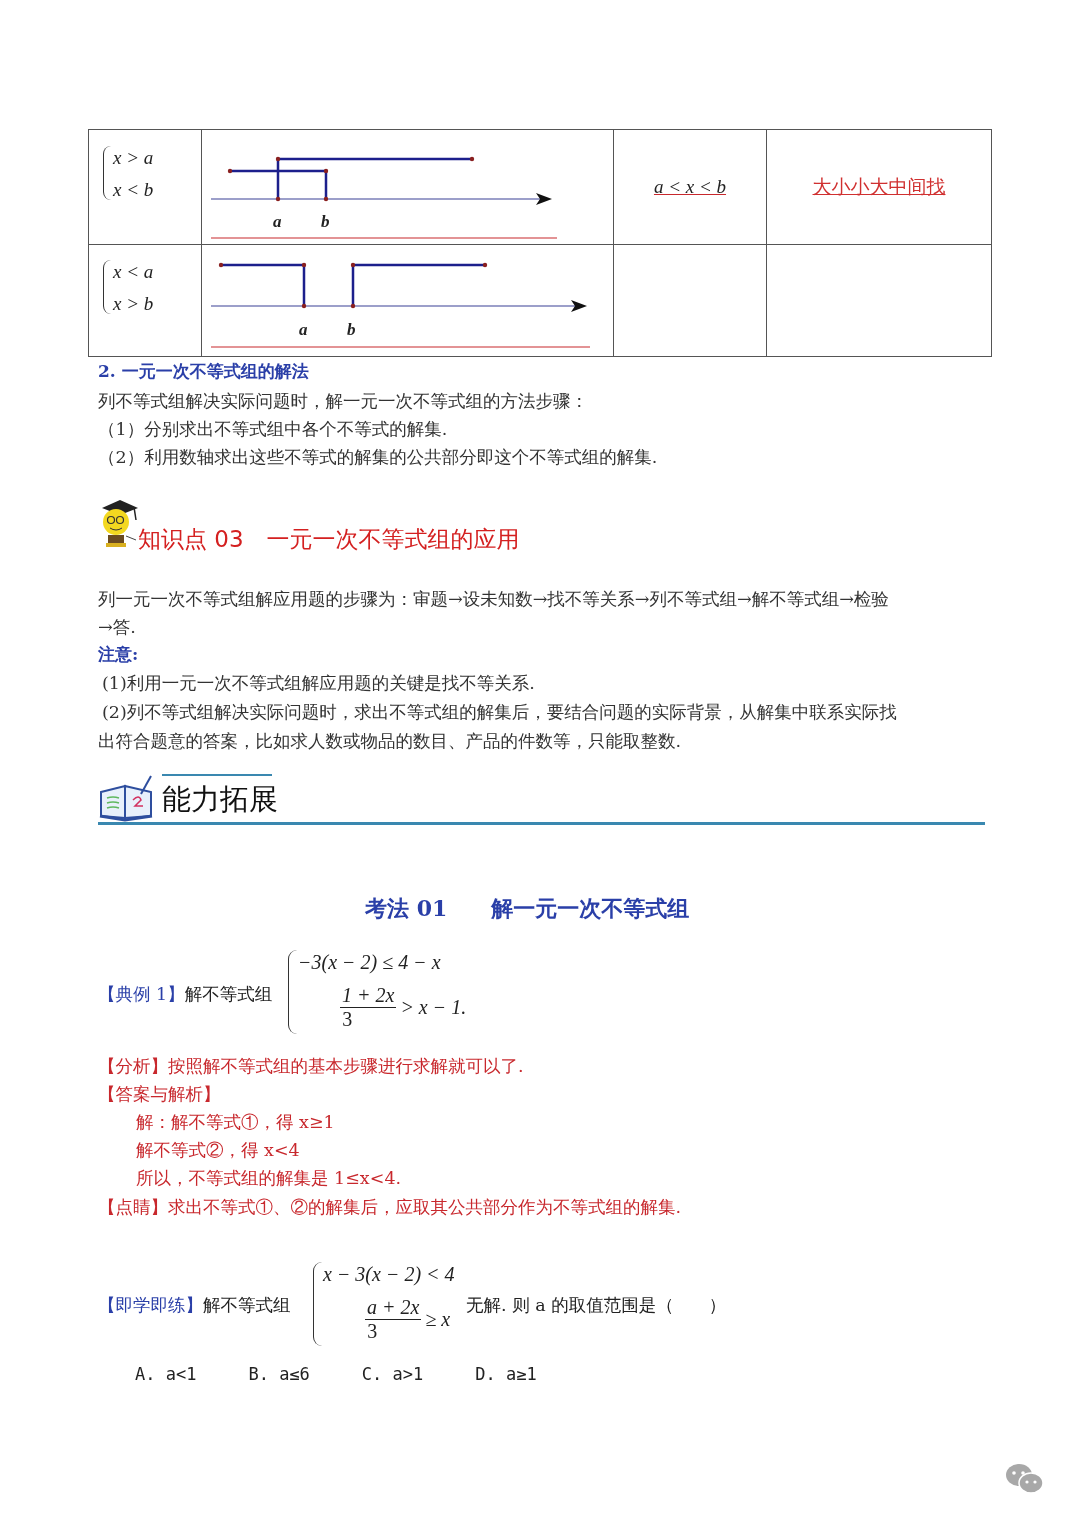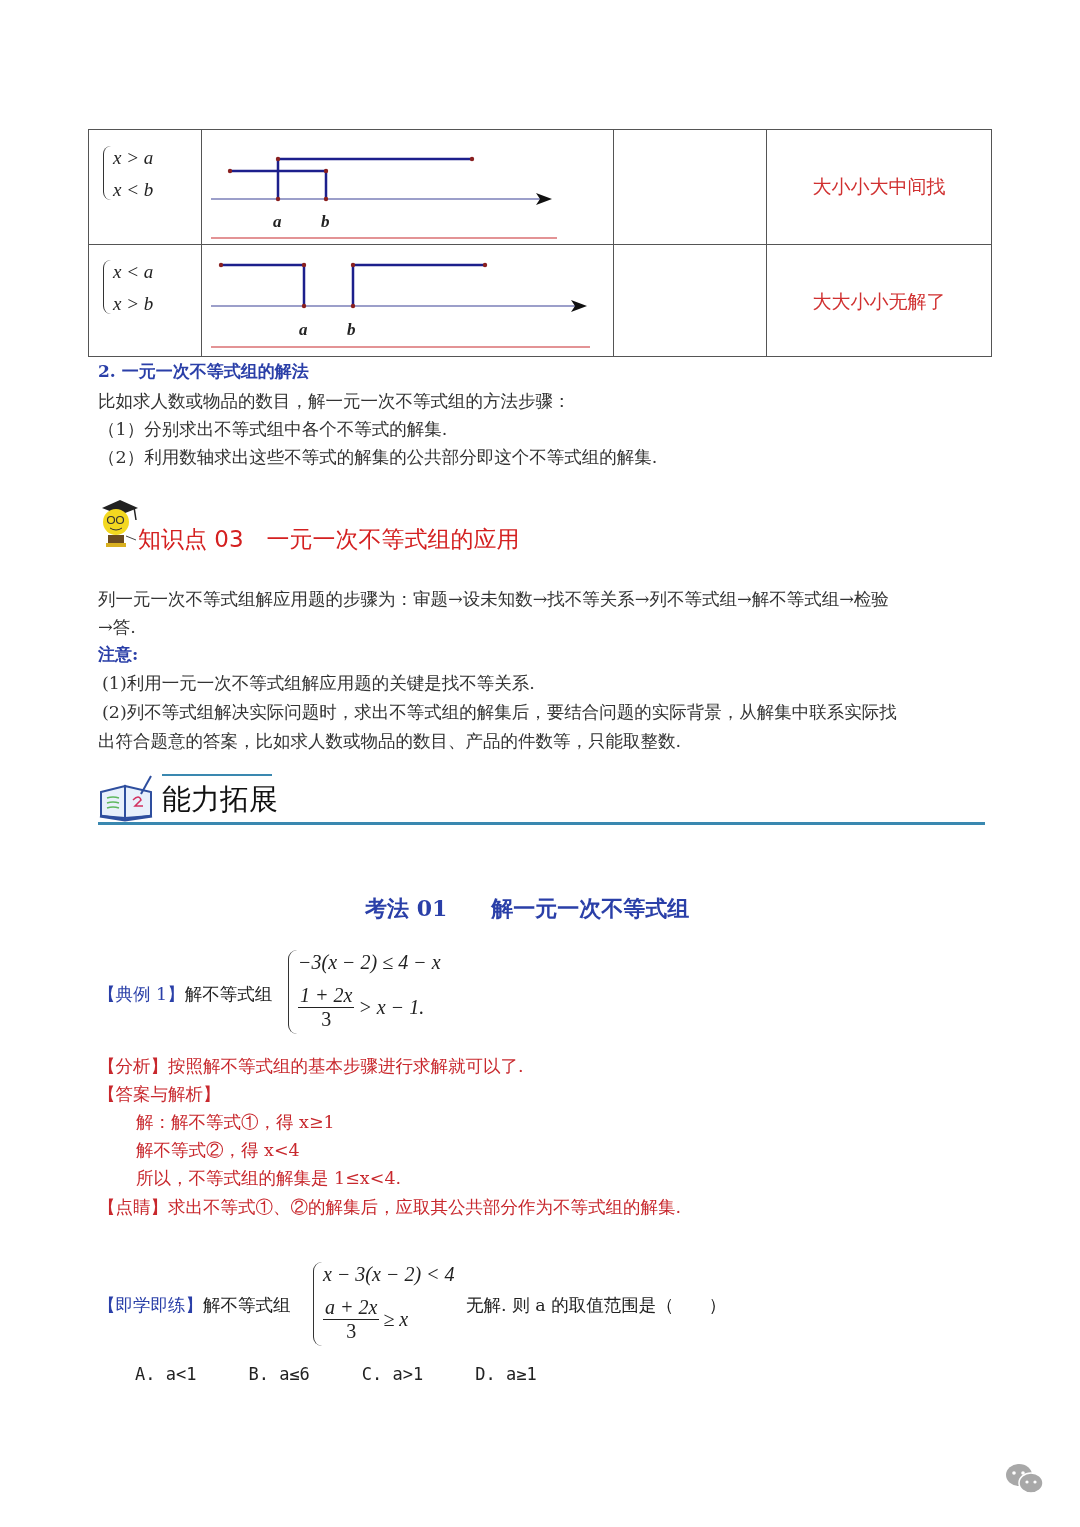--- a/index.html
+++ b/index.html
@@ -8,31 +8,31 @@
   .abs { position: absolute; }
   .math { font-family: "Liberation Serif", "DejaVu Serif", serif; font-style: italic; }
   .tbl { position: absolute; left: 88px; top: 129px; width: 904px; height: 228px;
          border: 1px solid #555; box-sizing: border-box; }
   .tbl .vl { position: absolute; top: 0; bottom: 0; width: 1px; background: #555; }
   .tbl .hl { position: absolute; left: 0; right: 0; height: 1px; background: #555; top: 114px; }
   .brace-sys { position: absolute; left: 14px; font-size: 19px; line-height: 32px; }
   .brace { position: absolute; left: 0; top: 4px; width: 8px; height: 54px;
            border-left: 1.5px solid #333; border-radius: 8px 0 0 8px; }
   .brace-sys .rows { padding-left: 10px; }
-  .red-ul { color: #d03030; text-decoration-color: #d03030;
+  .red-ul { color: #d03030; text-decoration: underline; text-decoration-color: #d03030;
             font-size: 19px; font-family: "DejaVu Sans", sans-serif; }
   .cell-c { position: absolute; display: flex; align-items: center; justify-content: center; }
   .blue-h { color: #2a3fa8; font-weight: bold; }
   .txt { font-size: 17.5px; line-height: 28px; color: #333; }
   .red { color: #c8282d; }
   .blue { color: #2a3fa8; }
   .sec-title { font-size: 23px; color: #d42020; font-family: "DejaVu Sans", sans-serif; text-align: right; }
   .cap-title { font-size: 29px; color: #111; font-family: "DejaVu Sans", sans-serif; text-align: center; }
   .frac { display: inline-block; vertical-align: middle; text-align: center; }
-  .frac .num { display: block; border-bottom: 1.5px solid #222; padding: 0 2px; }
+  .frac .num { display: block; border-bottom: 1.5px solid #222; padding: 0 2px; margin-left: 42px; }
   .frac .den { display: block; }
   .bigbrace { position: absolute; border-left: 1.5px solid #333; border-radius: 10px 0 0 10px; width: 8px; }
   .wm { position: absolute; right: 34px; top: 1462px; color: #9a9a9a; font-size: 27px;
         font-family: "DejaVu Sans", sans-serif; display: flex; align-items: center; gap: 8px; }
 </style>
 </head>
 <body>
 
 <div class="tbl">
   <div class="vl" style="left:112px"></div>
@@ -55,20 +55,23 @@
     <circle cx="76" cy="29" r="2.2" fill="#8a2020"></circle>
       <circle cx="270" cy="29" r="2.2" fill="#8a2020"></circle>
     <circle cx="28" cy="41" r="2.2" fill="#8a2020"></circle>
       <circle cx="124" cy="41" r="2.2" fill="#8a2020"></circle>
     <circle cx="76" cy="69" r="2.2" fill="#8a2020"></circle>
       <circle cx="124" cy="69" r="2.2" fill="#8a2020"></circle>
     <line x1="9" y1="108" x2="355" y2="108" stroke="#c8282d" stroke-width="1.2"></line>
   </svg>
   <div class="abs math" style="left:184px;top:82px;font-weight:bold;font-size:17px">a</div>
   <div class="abs math" style="left:232px;top:82px;font-weight:bold;font-size:17px">b</div>
+  <div class="cell-c" style="left:525px;top:0;width:152px;height:113px">
+    <span class="math" style="font-size:19px;text-decoration:underline;text-decoration-color:#c8282d">a &lt; x &lt; b</span>
+  </div>
   <div class="cell-c" style="left:678px;top:0;width:224px;height:113px">
     <span class="red-ul">大小小大中间找</span>
   </div>
 
   <div class="brace-sys math" style="top:126px">
     <div class="brace"></div>
     <div class="rows">
       <div>x &lt; a</div>
       <div>x &gt; b</div>
     </div>
@@ -81,27 +84,24 @@
     <circle cx="19" cy="20" r="2.2" fill="#8a2020"></circle>
       <circle cx="102" cy="20" r="2.2" fill="#8a2020"></circle>
     <circle cx="151" cy="20" r="2.2" fill="#8a2020"></circle>
       <circle cx="283" cy="20" r="2.2" fill="#8a2020"></circle>
     <circle cx="102" cy="61" r="2.2" fill="#8a2020"></circle>
       <circle cx="151" cy="61" r="2.2" fill="#8a2020"></circle>
     <line x1="9" y1="102" x2="388" y2="102" stroke="#c8282d" stroke-width="1.2"></line>
   </svg>
   <div class="abs math" style="left:210px;top:190px;font-weight:bold;font-size:17px">a</div>
   <div class="abs math" style="left:258px;top:190px;font-weight:bold;font-size:17px">b</div>
-  <div class="cell-c" style="left:678px;top:115px;width:224px;height:113px">
-    <span class="red-ul">大大小小无解了</span>
-  </div>
 </div>
 
 <div class="abs blue-h" style="left:98px;top:360px;font-size:17px">2. 一元一次不等式组的解法</div>
-<div class="abs txt" style="left:98px;top:387px">比如求人数或物品的数目，解一元一次不等式组的方法步骤：</div>
+<div class="abs txt" style="left:98px;top:387px">列不等式组解决实际问题时，解一元一次不等式组的方法步骤：</div>
 <div class="abs txt" style="left:98px;top:415px">（1）分别求出不等式组中各个不等式的解集.</div>
 <div class="abs txt" style="left:98px;top:443px">（2）利用数轴求出这些不等式的解集的公共部分即这个不等式组的解集.</div>
 
 <svg class="abs" style="left:96px;top:498px" width="44" height="52">
   <polygon points="6,10 24,2 42,10 24,17" fill="#222"></polygon>
   <line x1="38" y1="9" x2="40" y2="22" stroke="#222" stroke-width="1.5"></line>
   <circle cx="20" cy="24" r="13" fill="#f3d820"></circle>
   <circle cx="15" cy="22" r="3.5" fill="none" stroke="#333" stroke-width="1.2"></circle>
   <circle cx="24" cy="22" r="3.5" fill="none" stroke="#333" stroke-width="1.2"></circle>
   <path d="M14 30 Q20 34 26 30" fill="none" stroke="#333" stroke-width="1"></path>

